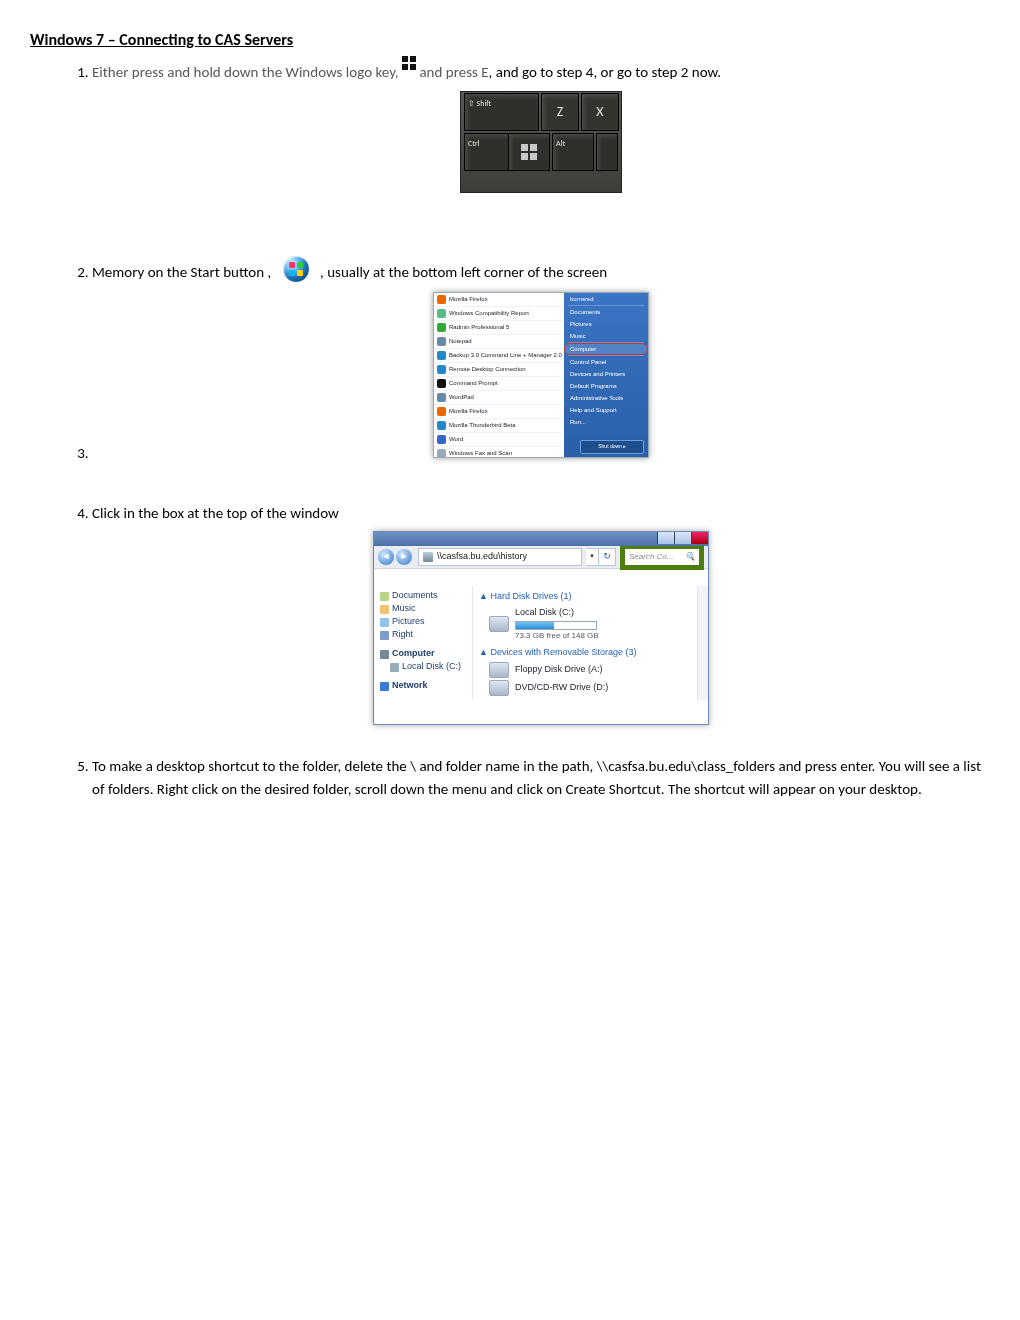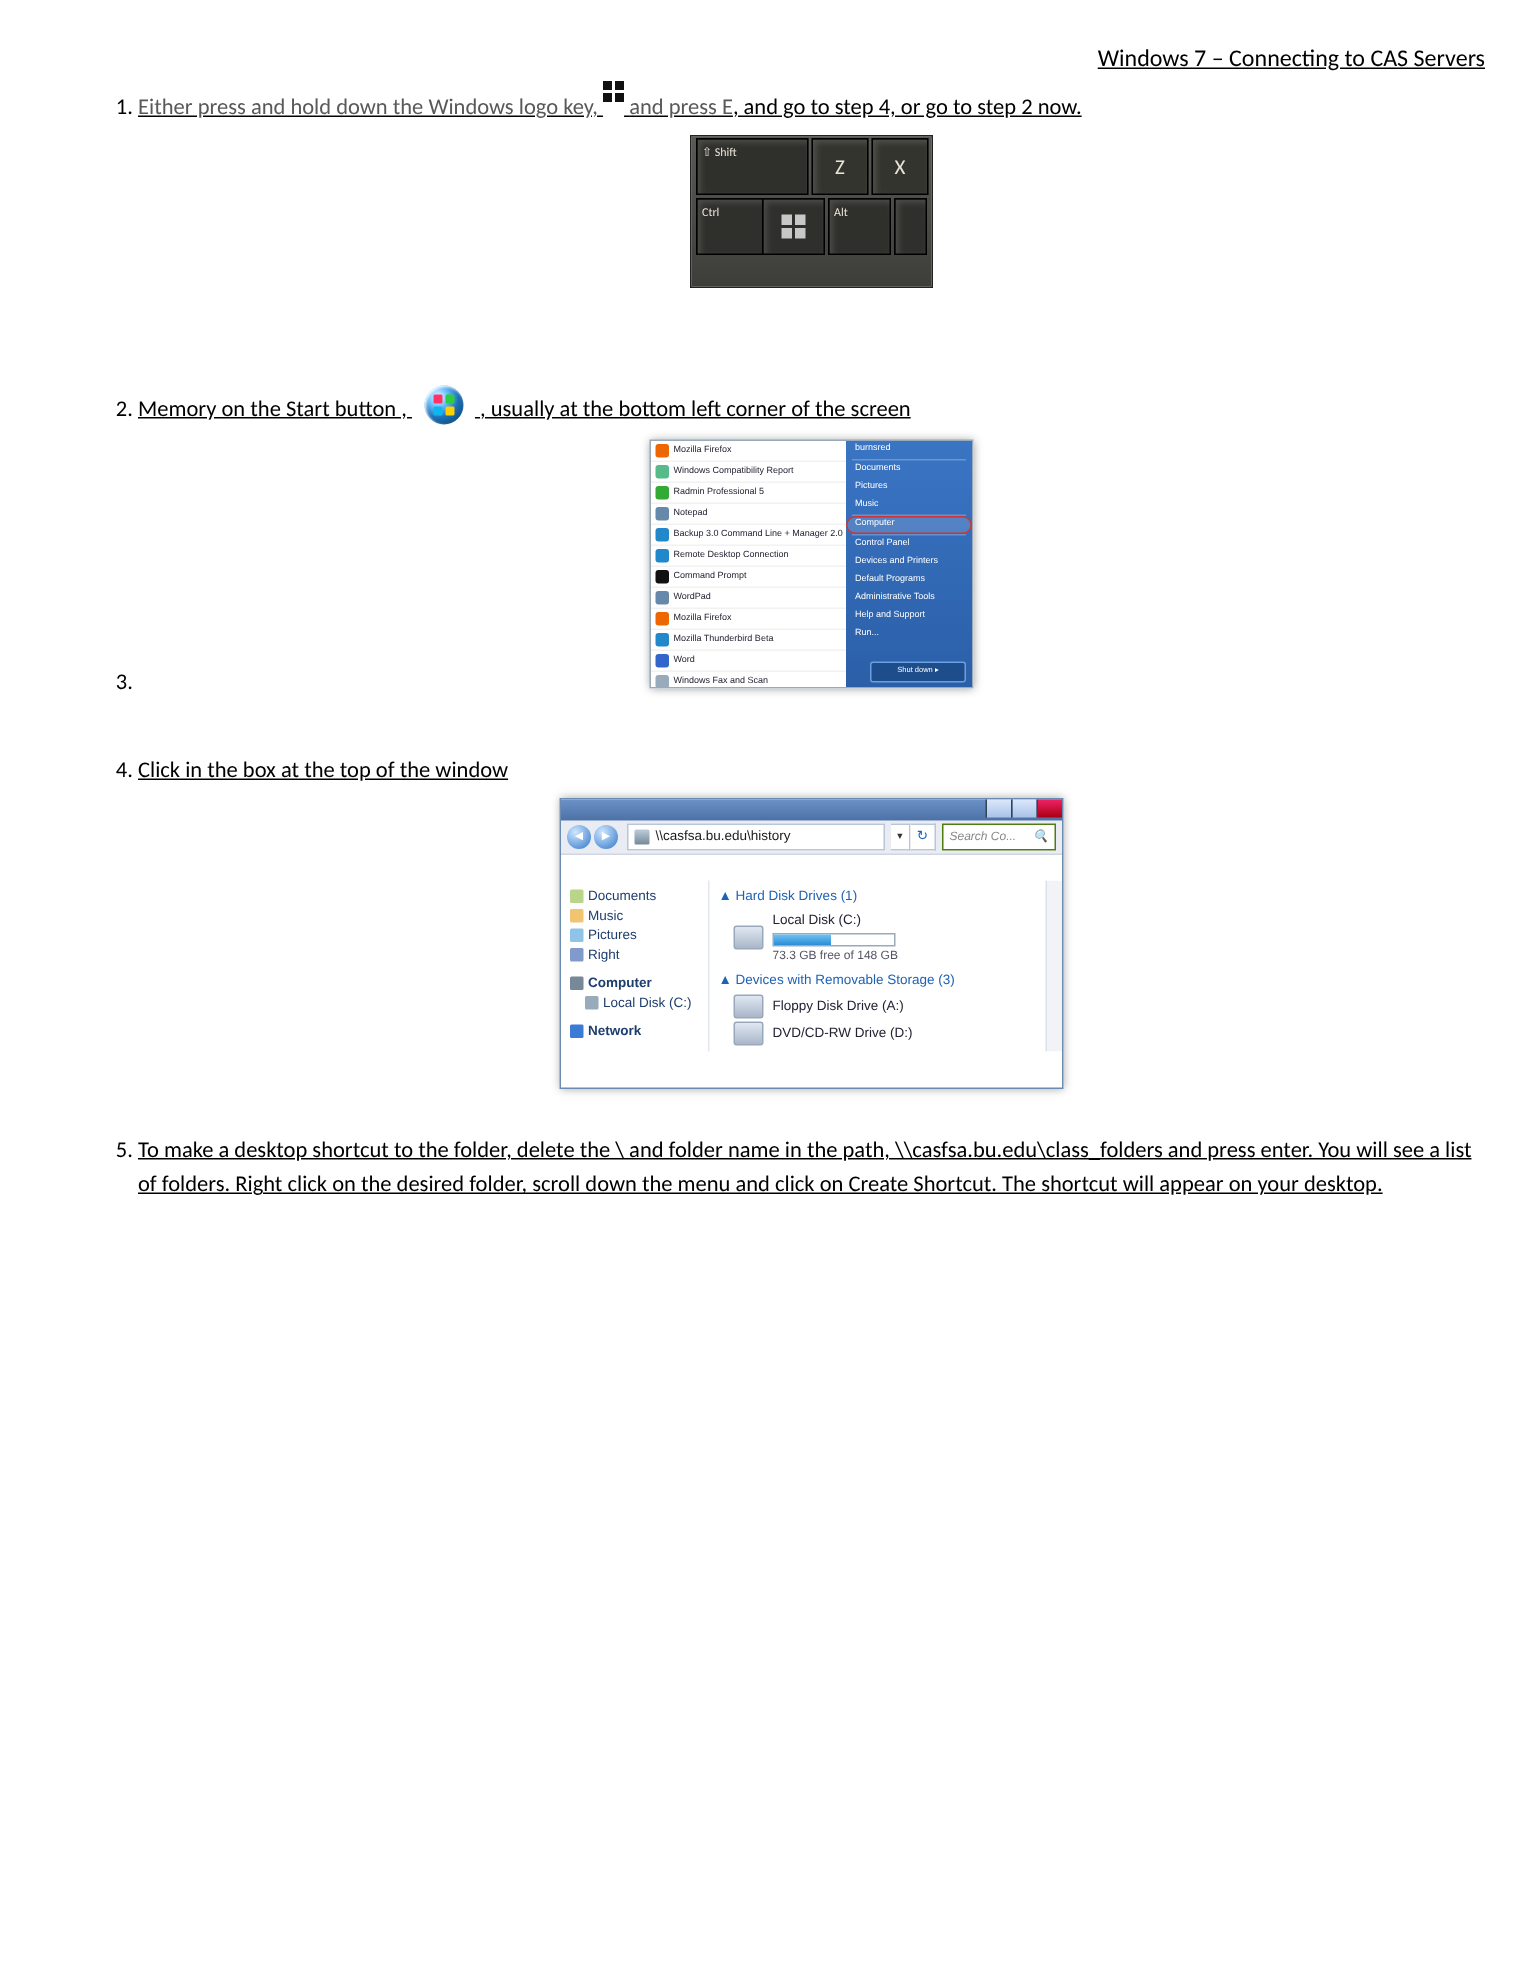--- a/index.html
+++ b/index.html
@@ -8,27 +8,26 @@
     color: #000;
     background: #fff;
     width: 1020px;
     min-height: 1320px;
     margin: 0;
     padding: 30px 30px 30px 30px;
     box-sizing: border-box;
   }
   h1.title {
     font-size: 16px;
-    font-weight: normal;
+    font-weight: bold;
     text-decoration: underline;
     margin: 0 0 12px 0;
-    text-align: right;
   }
   ol.top { margin: 0; padding-left: 62px; }
-  ol.top > li { margin-bottom: 6px; line-height: 1.55; text-decoration: underline; }
+  ol.top > li { margin-bottom: 6px; line-height: 1.55; }
   ol.top > li.step4li { margin-top: 36px; }
   ol.top > li.step5li { margin-top: 18px; }
   ol.sub { list-style-type: lower-alpha; margin: 6px 0 10px 0; padding-left: 62px; }
   ol.sub > li { margin-bottom: 4px; }
   .inline-icon {
     display: inline-block;
     vertical-align: middle;
     position: relative;
     top: -8px;
   }
@@ -123,21 +122,21 @@
   .explorer .titlebar .btns span{width:16px;height:12px;border-left:1px solid #345;}
   .explorer .titlebar .btns .min{background:linear-gradient(#dbe8fb,#a9c2e8)}
   .explorer .titlebar .btns .max{background:linear-gradient(#dbe8fb,#a9c2e8)}
   .explorer .titlebar .btns .cls{background:linear-gradient(#e26,#a01)}
   .explorer .nav{height:22px;background:#e9edf3;display:flex;align-items:center;padding:0 4px;border-bottom:1px solid #cfd6e1}
   .explorer .nav .back,.explorer .nav .fwd{width:16px;height:16px;border-radius:50%;background:radial-gradient(circle at 35% 30%,#cfe6ff,#2f77c7);margin-right:2px;display:flex;align-items:center;justify-content:center;color:#fff;font-size:9px}
   .explorer .nav .addr{flex:1;height:16px;background:#fff;border:1px solid #b9c5d8;font-size:9px;display:flex;align-items:center;padding:0 4px;color:#1a1a1a;margin:0 4px}
   .explorer .nav .addr .pcico{width:10px;height:10px;background:linear-gradient(#bcd,#789);margin-right:4px;border-radius:1px}
   .explorer .nav .drop{width:12px;height:16px;border:1px solid #b9c5d8;border-left:none;background:#fff;font-size:7px;display:flex;align-items:center;justify-content:center;color:#333}
   .explorer .nav .ref{width:16px;height:16px;border:1px solid #b9c5d8;border-left:none;background:#fff;font-size:9px;display:flex;align-items:center;justify-content:center;color:#1f62b3}
-  .explorer .nav .search{width:66px;height:16px;border:1px solid #4d7c0f;background:#fff;font-size:8px;color:#888;display:flex;align-items:center;padding:0 4px;font-style:italic;margin-left:4px;justify-content:space-between}
+  .explorer .nav .search{width:66px;height:16px;border:5px solid #4d7c0f;background:#fff;font-size:8px;color:#888;display:flex;align-items:center;padding:0 4px;font-style:italic;margin-left:4px;justify-content:space-between}
   .explorer .toolbar{height:18px;background:linear-gradient(#ecf3fe,#d7e4f7);border-bottom:1px solid #b9c5d8;display:flex;align-items:center;font-size:9px;color:#1e3e6e;padding:0 6px;gap:12px;position:relative}
   .explorer .toolbar .right{position:absolute;right:6px;display:flex;gap:6px;align-items:center}
   .explorer .toolbar .right span{font-size:9px}
   .explorer .body{position:absolute;top:54px;bottom:24px;left:0;right:0;display:flex}
   .explorer .navpane{width:90px;border-right:1px solid #e3e7ef;font-size:9px;color:#1e3e6e;padding:4px 2px 4px 6px;overflow:hidden}
   .explorer .navpane .np{display:flex;align-items:center;height:13px;white-space:nowrap}
   .explorer .navpane .np .ni{width:9px;height:9px;margin-right:3px;border-radius:1px}
   .explorer .navpane .sect{margin-top:6px;font-weight:600}
   .explorer .content{flex:1;padding:4px 6px;font-size:9px;color:#1e3e6e;position:relative;overflow:hidden}
   .explorer .content .grphdr{color:#1f62b3;font-size:9px;margin:0 0 2px 0}

